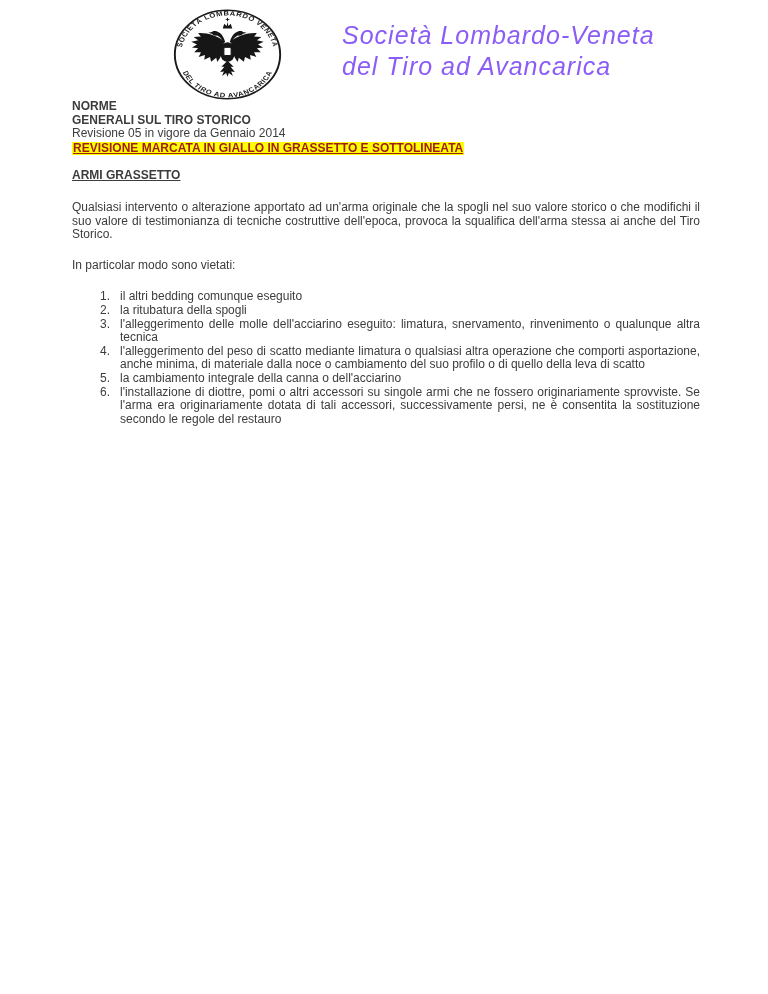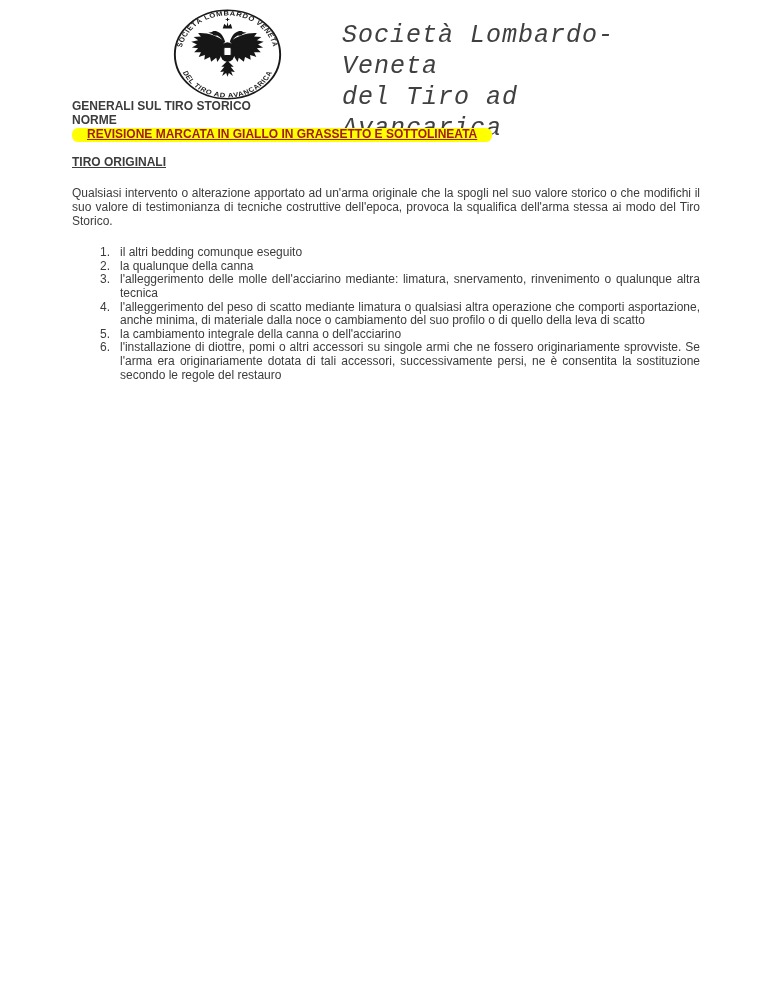--- a/index.html
+++ b/index.html
@@ -7,36 +7,36 @@
     position:relative; width:768px; height:994px; background:#ffffff;
     font-family:"Liberation Sans", sans-serif; overflow:hidden;
   }
 
   
   .seal { position:absolute; left:171px; top:7px; width:113px; height:95px; }
   .seal svg { display:block; width:100%; height:100%; }
 
   .wordmark {
     position:absolute; left:342px; top:20px; width:330px;
-    font-family:Liberation Mono, monospace; font-style:italic;
-    color:#404040; letter-spacing:1px;
+    font-family:Liberation Sans, sans-serif; font-style:italic;
+    color:#8b5cf6; letter-spacing:1px;
   }
   .wordmark .wm-line1 { font-size:25px; line-height:31px; }
   .wordmark .wm-line2 { font-size:25px; line-height:31px; }
 
   
   .content {
     position:absolute; left:72px; top:100px; width:628px;
     font-size:12px; line-height:13.6px; color:#3c3c3c;
   }
   .bold { font-weight:bold; }
   .hl-wrap { margin-top:1px; }
   .hl {
     display:inline-block; background:#ffff00; color:#a01d1d;
-    font-weight:bold; text-decoration:underline; padding:0 15px;border-radius:6px;
+    font-weight:bold; text-decoration:underline; padding:0 1px;
   }
   .section-heading {
     margin-top:14px; font-weight:bold; text-decoration:underline;
   }
   .para {
     margin-top:18px; text-align:justify; text-align-last:left;
   }
   .lead-in { margin-top:17px; }
   .olist { margin-top:18px; }
   .li { display:flex; }
@@ -96,43 +96,45 @@
       </g>
     </svg>
   </div>
 
   <div class="wordmark">
     <div class="wm-line1">Società Lombardo-Veneta</div>
     <div class="wm-line2">del Tiro ad Avancarica</div>
   </div>
 
   <div class="content">
+    <div class="bold">NORME</div>
     <div class="bold">GENERALI SUL TIRO STORICO</div>
-    <div class="bold">NORME</div>
+    <div>Revisione 05 in vigore da Gennaio 2014</div>
     <div class="hl-wrap">
       <span class="hl">REVISIONE MARCATA IN GIALLO IN GRASSETTO E SOTTOLINEATA</span>
     </div>
 
-    <div class="section-heading">TIRO ORIGINALI</div>
+    <div class="section-heading">ARMI GRASSETTO</div>
 
-    <div class="para">Qualsiasi intervento o alterazione apportato ad un'arma originale che la spogli nel suo valore storico o che modifichi il suo valore di testimonianza di tecniche costruttive dell'epoca, provoca la squalifica dell'arma stessa ai modo del Tiro Storico.</div>
+    <div class="para">Qualsiasi intervento o alterazione apportato ad un'arma originale che la spogli nel suo valore storico o che modifichi il suo valore di testimonianza di tecniche costruttive dell'epoca, provoca la squalifica dell'arma stessa ai anche del Tiro Storico.</div>
 
+    <div class="lead-in">In particolar modo sono vietati:</div>
 
     <div class="olist">
       <div class="li">
         <span class="num">1.</span>
         <span class="txt">il altri bedding comunque eseguito</span>
       </div>
       <div class="li">
         <span class="num">2.</span>
-        <span class="txt">la qualunque della canna</span>
+        <span class="txt">la ritubatura della spogli</span>
       </div>
       <div class="li">
         <span class="num">3.</span>
-        <span class="txt">l'alleggerimento delle molle dell'acciarino mediante: limatura, snervamento, rinvenimento o qualunque altra tecnica</span>
+        <span class="txt">l'alleggerimento delle molle dell'acciarino eseguito: limatura, snervamento, rinvenimento o qualunque altra tecnica</span>
       </div>
       <div class="li">
         <span class="num">4.</span>
         <span class="txt">l'alleggerimento del peso di scatto mediante limatura o qualsiasi altra operazione che comporti asportazione, anche minima, di materiale dalla noce o cambiamento del suo profilo o di quello della leva di scatto</span>
       </div>
       <div class="li">
         <span class="num">5.</span>
         <span class="txt">la cambiamento integrale della canna o dell'acciarino</span>
       </div>
       <div class="li">

